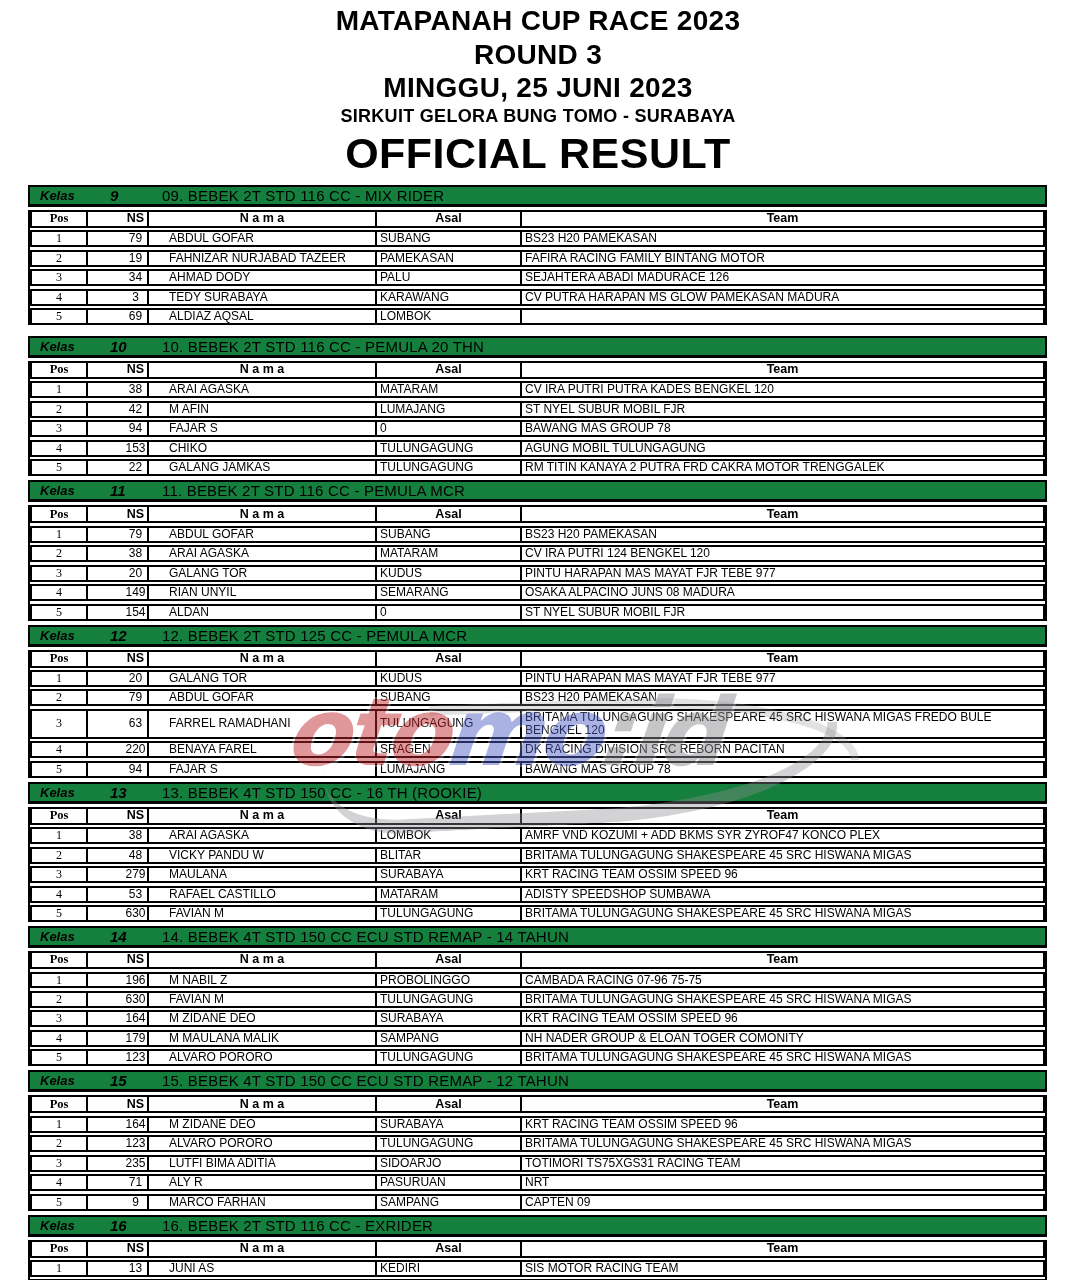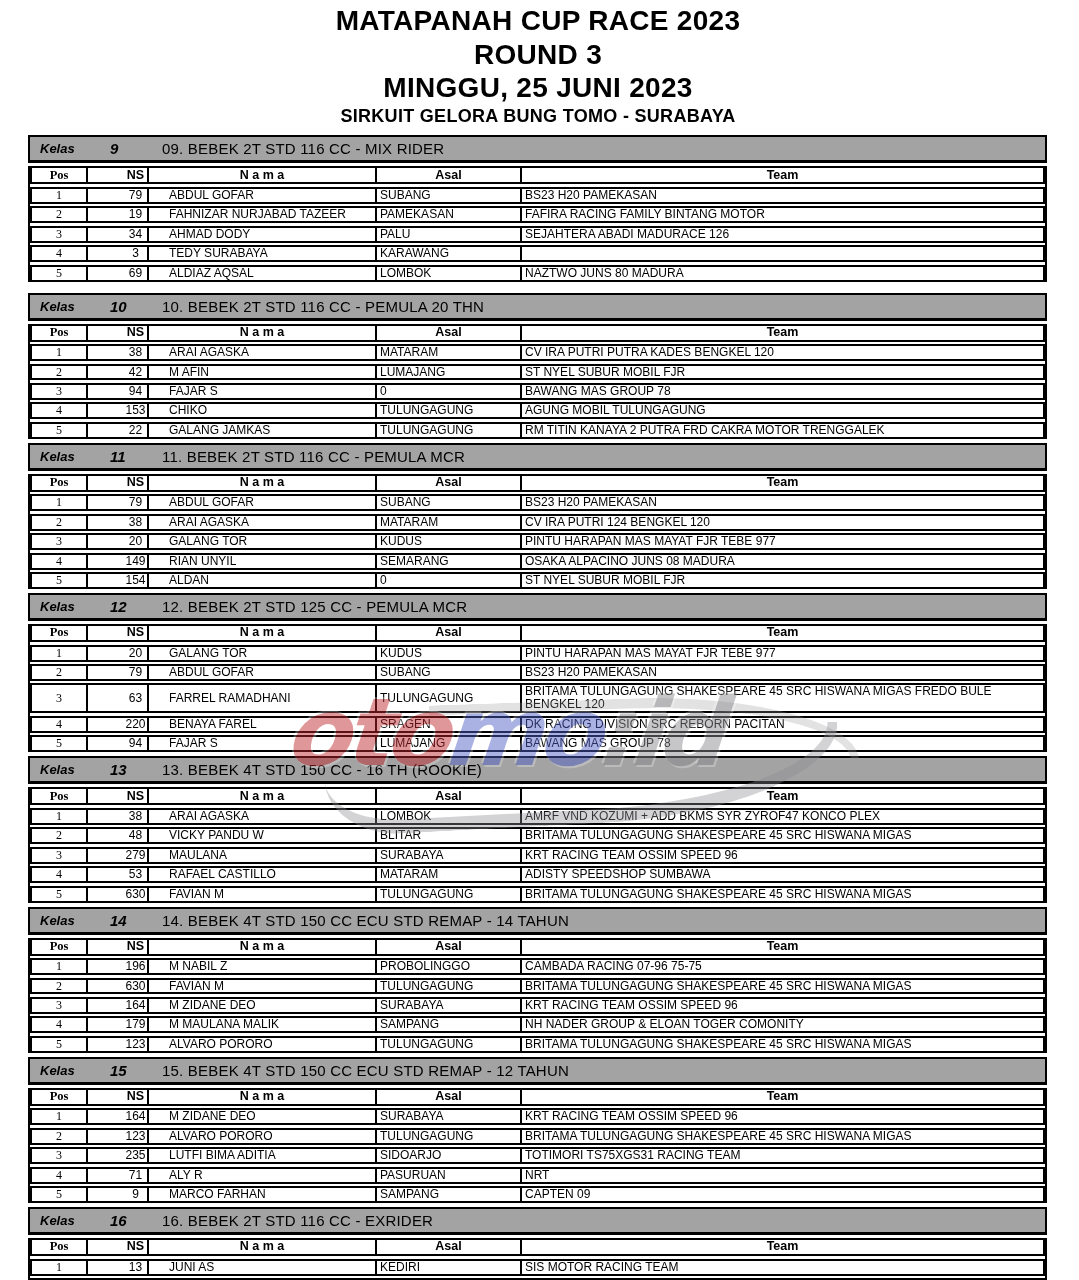--- a/index.html
+++ b/index.html
@@ -10,21 +10,21 @@
   
   .doc-header{width:1020px;margin:4px 0 0 28px;text-align:center;font-weight:700;}
   .h-line{font-size:28px;line-height:1.2;letter-spacing:.3px;}
   .h-venue{font-size:18px;line-height:1.25;letter-spacing:.3px;}
   .h-result{font-size:43px;line-height:1.08;margin-top:3px;letter-spacing:.5px;}
   
   #sections{width:1019px;margin:8px 0 0 28px;position:relative;z-index:1;}
   .section{margin-top:4px;}
   #sections .section:nth-child(2){margin-top:11px;}
   .band{
-    display:flex;align-items:center;height:28px;background:#a3a3a3;
+    display:flex;align-items:center;height:22px;background:#15803d;
     border:2px solid #000;border-bottom-width:3px;box-sizing:border-box;
     padding:0 0 0 10px;
   }
   .band .kelas{font-style:italic;font-weight:700;font-size:13px;width:70px;flex:none;}
   .band .knum{font-style:italic;font-weight:700;font-size:15px;width:52px;flex:none;}
   .band .ktitle{font-weight:400;font-size:15px;white-space:nowrap;letter-spacing:.2px;}
   .rtable{border-left:2px solid #000;border-right:2px solid #000;margin-top:3px;box-sizing:border-box;}
   .trow{
     display:flex;align-items:stretch;border:2px solid #000;box-sizing:border-box;
     margin-top:2.5px;min-height:14px;font-size:12px;background:#fff;
@@ -62,20 +62,21 @@
 </head>
 <body>
 
 <div class="page">
 
   <div class="doc-header">
     <div class="h-line">MATAPANAH CUP RACE 2023</div>
     <div class="h-line">ROUND 3</div>
     <div class="h-line">MINGGU, 25 JUNI 2023</div>
     <div class="h-venue">SIRKUIT GELORA BUNG TOMO - SURABAYA</div>
+    <div class="h-result">OFFICIAL RESULT</div>
   </div>
 
   <div id="sections">
   <div class="section">
     <div class="band">
       <span class="kelas">Kelas</span>
       <span class="knum">9</span>
       <span class="ktitle">09. BEBEK 2T STD 116 CC - MIX RIDER</span>
     </div>
     <div class="rtable">
@@ -109,28 +110,28 @@
     <span class="cell c2">AHMAD DODY</span>
     <span class="cell c3">PALU</span>
     <span class="cell c4">SEJAHTERA ABADI MADURACE 126</span>
   </div>
 
   <div class="trow">
     <span class="cell c0">4</span>
     <span class="cell c1">3</span>
     <span class="cell c2">TEDY SURABAYA</span>
     <span class="cell c3">KARAWANG</span>
+    <span class="cell c4">CV PUTRA HARAPAN MS GLOW PAMEKASAN MADURA</span>
   </div>
 
   <div class="trow">
     <span class="cell c0">5</span>
     <span class="cell c1">69</span>
     <span class="cell c2">ALDIAZ AQSAL</span>
     <span class="cell c3">LOMBOK</span>
-    <span class="cell c4">NAZTWO JUNS 80 MADURA</span>
   </div>
 </div>
     </div>
   </div>
 
   <div class="section">
     <div class="band">
       <span class="kelas">Kelas</span>
       <span class="knum">10</span>
       <span class="ktitle">10. BEBEK 2T STD 116 CC - PEMULA 20 THN</span>

